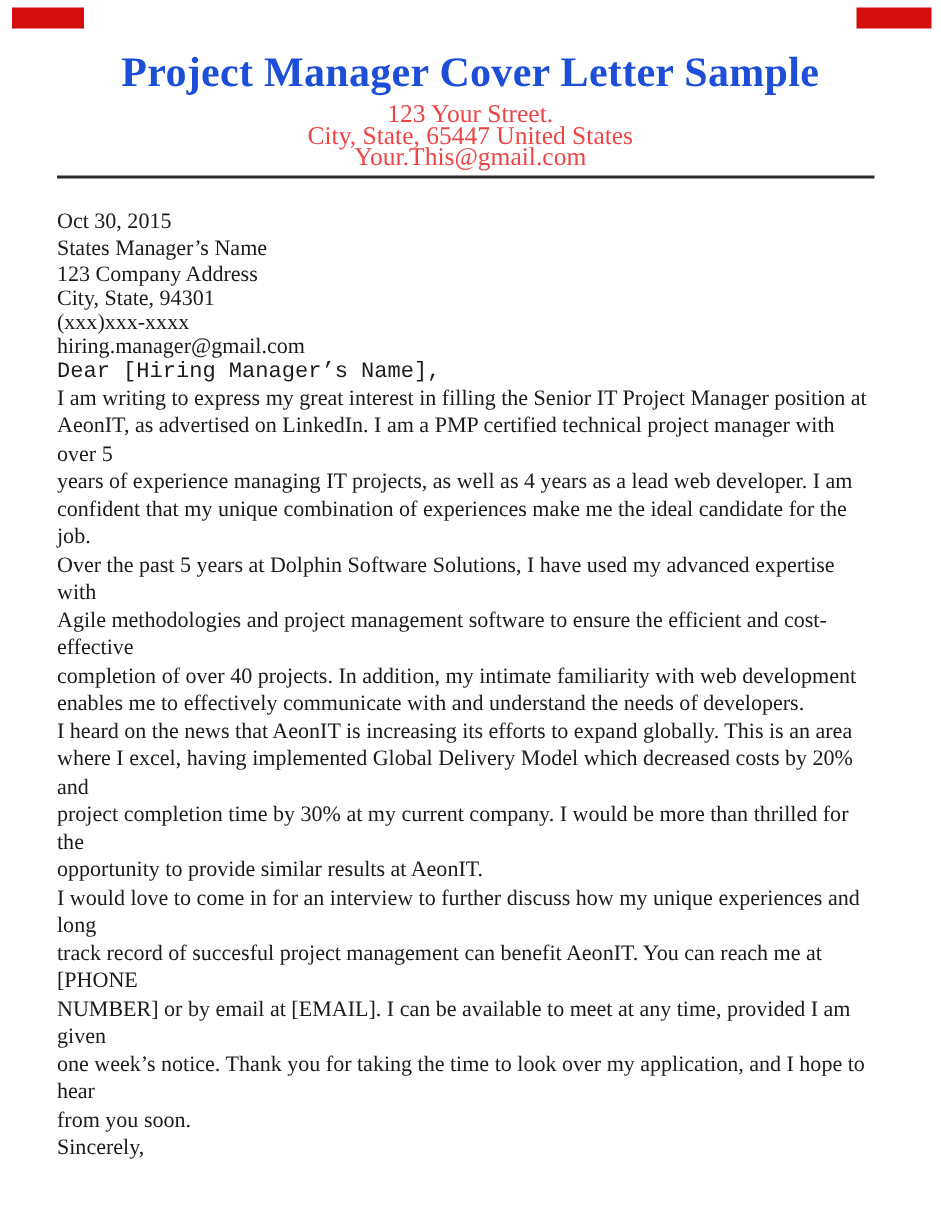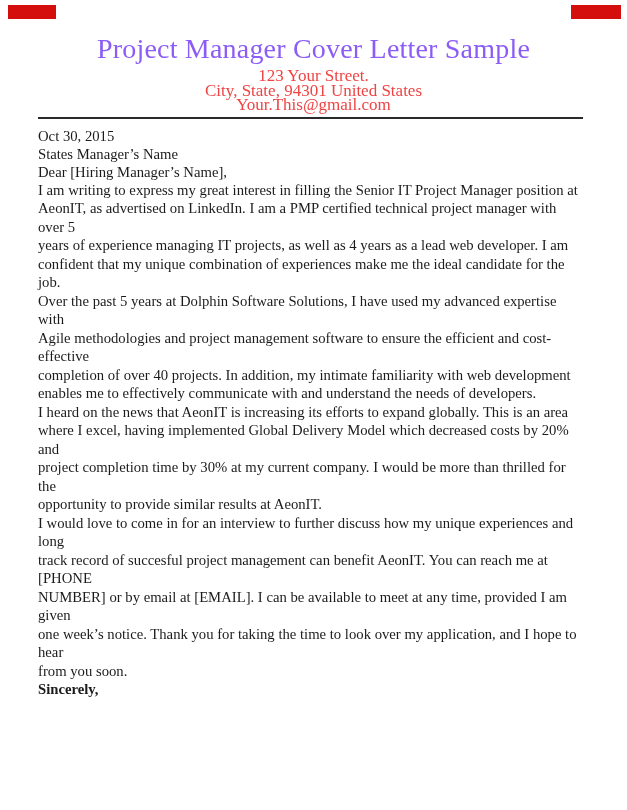--- a/index.html
+++ b/index.html
@@ -24,76 +24,82 @@
     background: #d40d0d;
   }
   .corner-mark.left  { left: 8px;  width: 48px; }
   .corner-mark.right { right: 6px; width: 50px; }
 
   .doc-header { text-align: center; }
   .doc-title {
     margin: 32px 20px 4px 20px;
     font-size: 28px;
     line-height: 33px;
-    font-weight: normal;
-    color: #8b5cf6;
+    font-weight: bold;
+    color: #1d4ed8;
     letter-spacing: 0.2px;
   }
   .contact-block {
     font-size: 17px;
     line-height: 14.5px;
     color: #ef4444;
   }
   .header-divider {
     border: none;
     border-top: 2px solid #2a2a2a;
     margin: 4px 44px 0 38px;
     height: 0;
   }
 
   .letter {
-    margin: 8px 42px 0 38px;
+    margin: 20px 42px 0 38px;
     font-size: 14.7px;
     color: #1b1b1b;
   }
   .letter p { margin: 0; }
   .date-line      { line-height: 18px;   margin: 0 0 4px 0; }
   .recipient-line { line-height: 18px;   margin: 0 0 17px 0; }
   .address-block  { line-height: 16px;   margin: 0 0 13px 0; }
-  .salutation     { line-height: 18px;   margin: 0 0 23px 0; }
+  .salutation     { line-height: 18px;   margin: 0 0 23px 0; font-family: Liberation Mono, monospace; }
   .para {
     line-height: 18.5px;
     margin: 0 0 21px 0;
     white-space: pre-line;
   }
-  .closing-line   { line-height: 18px;   margin: 0 0 2px 0; font-weight: bold; }
+  .closing-line   { line-height: 18px;   margin: 0 0 2px 0; }
   .signature-line { line-height: 18px;   margin: 0; }
 </style>
 </head>
 <body>
 
 <div class="page">
 
   <div class="corner-mark left" style="background: rgb(212, 13, 13);"></div>
   <div class="corner-mark right" style="background: rgb(212, 13, 13);"></div>
 
   <div class="doc-header">
     <h1 class="doc-title">Project Manager Cover Letter Sample</h1>
     <div class="contact-block">
       <div>123 Your Street.</div>
-      <div>City, State, 94301 United States</div>
+      <div>City, State, 65447 United States</div>
       <div>Your.This@gmail.com</div>
     </div>
     <hr class="header-divider">
   </div>
 
   <div class="letter">
     <p class="date-line">Oct 30, 2015</p>
     <p class="recipient-line">States Manager’s Name</p>
 
+    <p class="address-block">
+      <span>123 Company Address</span><br>
+      <span>City, State, 94301</span><br>
+      <span>(xxx)xxx-xxxx</span><br>
+      <span>hiring.manager@gmail.com</span>
+    </p>
 
     <p class="salutation">Dear [Hiring Manager’s Name],</p>
 
     <p class="para">I am writing to express my great interest in filling the Senior IT Project Manager position at
 AeonIT, as advertised on LinkedIn. I am a PMP certified technical project manager with over 5
 years of experience managing IT projects, as well as 4 years as a lead web developer. I am
 confident that my unique combination of experiences make me the ideal candidate for the job.</p>
     <p class="para">Over the past 5 years at Dolphin Software Solutions, I have used my advanced expertise with
 Agile methodologies and project management software to ensure the efficient and cost-effective
 completion of over 40 projects. In addition, my intimate familiarity with web development

